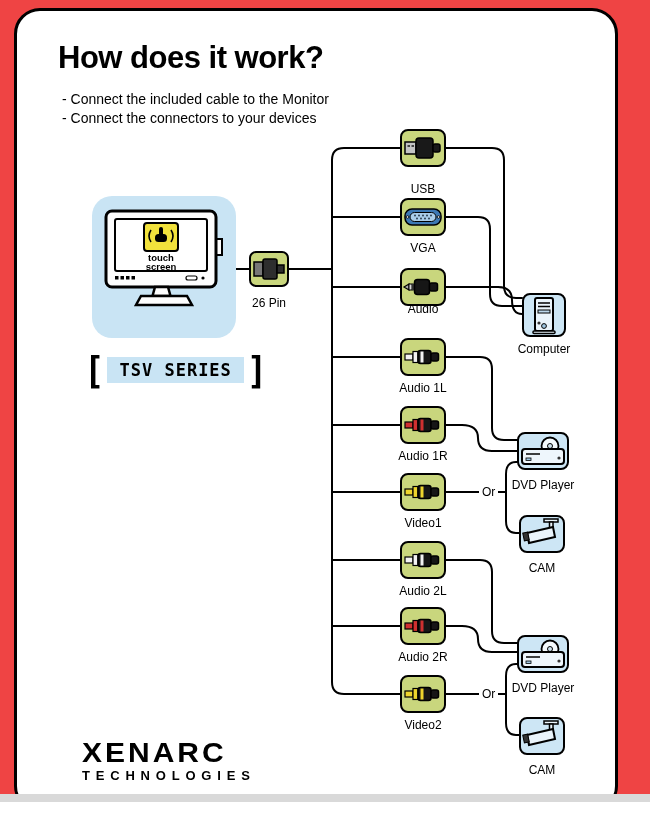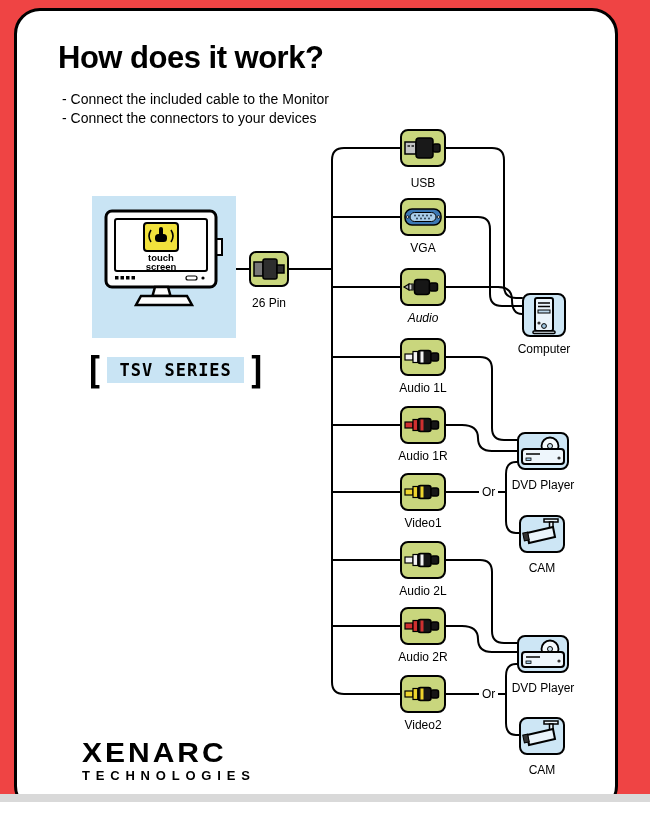--- a/index.html
+++ b/index.html
@@ -13,21 +13,21 @@
   }
   .wires{position:absolute;left:0;top:0;z-index:1;pointer-events:none;}
   .wires path{stroke:#000;stroke-width:2;fill:none;stroke-linecap:round;}
   .title{
     position:absolute;left:58px;top:40px;z-index:2;
     font-size:31px;font-weight:700;letter-spacing:-0.5px;
   }
   .instructions{position:absolute;left:62px;top:90px;z-index:2;font-size:14px;line-height:19px;}
   .monitor-panel{
     position:absolute;left:92px;top:196px;width:144px;height:142px;z-index:2;
-    background:var(--panel-blue,#c9e4f4);border-radius:0;
+    background:var(--panel-blue,#c9e4f4);border-radius:20px;
     display:flex;align-items:center;justify-content:center;
   }
   .mtxt{font-family:"Liberation Sans",sans-serif;font-weight:bold;font-size:9.5px;}
   .tsv{position:absolute;left:84px;top:352px;z-index:2;display:flex;align-items:center;height:36px;}
   .bracket{
     font-family:"DejaVu Sans Mono",monospace;font-size:34px;font-weight:700;
     line-height:30px;transform:scaleY(1.12);
   }
   .tsv-text{
     background:var(--panel-blue,#c9e4f4);padding:3px 12px;margin:8px 3px;
@@ -136,21 +136,21 @@
 
   <div class="conn" style="left:400px;top:129px;">
     <svg width="42" height="34" viewBox="0 0 42 34">
       <rect x="3" y="11" width="11" height="12" fill="#c4c4c4" stroke="#000" stroke-width="1.5"></rect>
       <rect x="5.5" y="14" width="2.5" height="2" fill="#444"></rect>
       <rect x="9.5" y="14" width="2.5" height="2" fill="#444"></rect>
       <rect x="14" y="7" width="17" height="20" rx="3" fill="#191919" stroke="#000" stroke-width="1.5"></rect>
       <rect x="31" y="13" width="7" height="8" rx="2" fill="#191919" stroke="#000" stroke-width="1.5"></rect>
     </svg>
   </div>
-  <div class="lbl" style="left:378px;top:176px;">USB</div>
+  <div class="lbl" style="left:378px;top:182px;">USB</div>
 
   <div class="conn" style="left:400px;top:198px;">
     <svg width="42" height="34" viewBox="0 0 42 34">
       <rect x="3" y="9" width="36" height="16" rx="7" style="fill:var(--vga-blue,#3c78b4)" stroke="#000" stroke-width="1.5"></rect>
       <rect x="8" y="12.5" width="26" height="9" rx="4.5" fill="#aacde9" stroke="#000" stroke-width="1"></rect>
       <circle cx="13" cy="15.5" r="0.9" fill="#234"></circle>
         <circle cx="17" cy="15.5" r="0.9" fill="#234"></circle>
       <circle cx="21" cy="15.5" r="0.9" fill="#234"></circle>
         <circle cx="25" cy="15.5" r="0.9" fill="#234"></circle>
       <circle cx="29" cy="15.5" r="0.9" fill="#234"></circle>
@@ -166,21 +166,21 @@
 
   <div class="conn" style="left:400px;top:268px;">
     <svg width="42" height="34" viewBox="0 0 42 34">
       <polygon points="2,17 7,14 7,20" fill="#b0b0b0" stroke="#000" stroke-width="1.2"></polygon>
       <rect x="7" y="14" width="3" height="6" fill="#d8d8d8" stroke="#000" stroke-width="1"></rect>
       <rect x="10" y="13.5" width="2.5" height="7" fill="#333"></rect>
       <rect x="12.5" y="9.5" width="15" height="15" rx="3" fill="#161616" stroke="#000" stroke-width="1.5"></rect>
       <rect x="27.5" y="13" width="8" height="8" rx="2" fill="#161616" stroke="#000" stroke-width="1.5"></rect>
     </svg>
   </div>
-  <div class="lbl" style="left:378px;top:311px;font-style:italic;">Audio</div>
+  <div class="lbl" style="left:378px;top:302px;">Audio</div>
 
   <div class="conn" style="left:400px;top:338px;">
     <svg width="42" height="34" viewBox="0 0 42 34">
       <rect x="3" y="14" width="8" height="6" style="fill:var(--rca-white,#f2f2f2)" stroke="#000" stroke-width="1.2"></rect>
       <rect x="11" y="11.5" width="5" height="11" style="fill:var(--rca-white,#f2f2f2)" stroke="#000" stroke-width="1.2"></rect>
       <rect x="16" y="10.5" width="13" height="13" rx="2.5" fill="#161616" stroke="#000" stroke-width="1.5"></rect>
       <rect x="18.5" y="11.5" width="3" height="11" style="fill:var(--rca-white,#f2f2f2)"></rect>
       <rect x="29" y="13" width="7.5" height="8" rx="2" fill="#161616" stroke="#000" stroke-width="1.5"></rect>
     </svg>
   </div>

